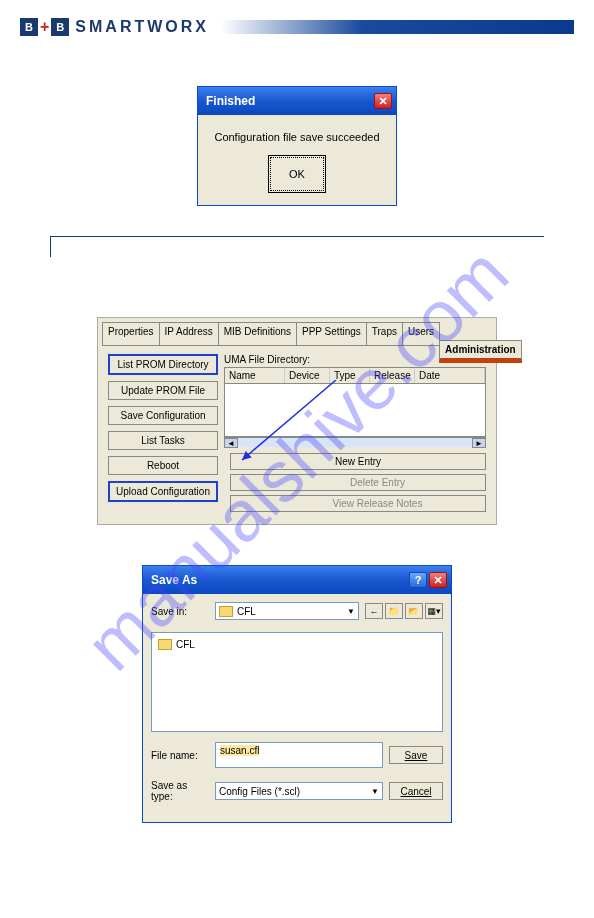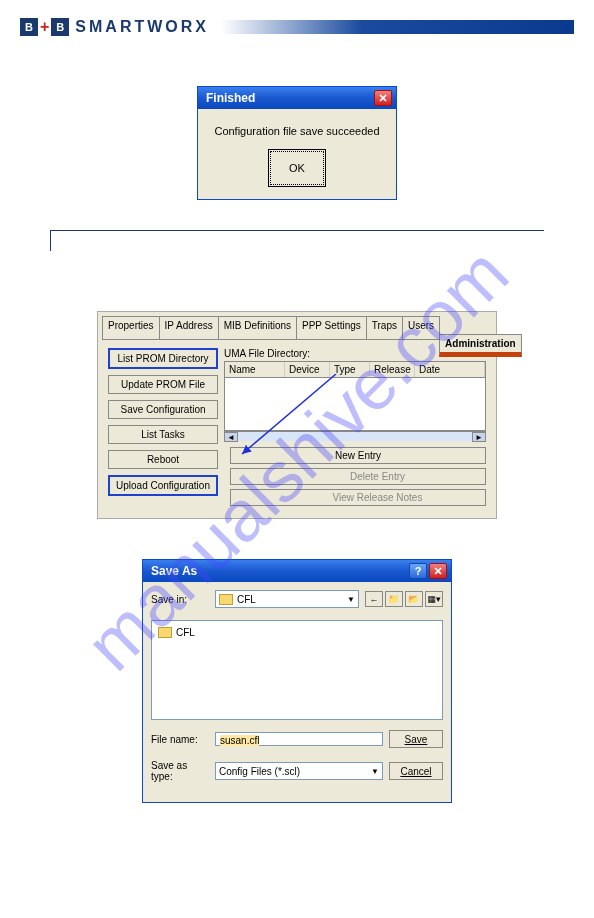--- a/index.html
+++ b/index.html
@@ -52,21 +52,21 @@
     .divider-line { border:none; border-top:1px solid #1a3a6e; margin:30px 50px 0; }
     .vert-stub { border-left:1px solid #1a3a6e; height:20px; margin-left:50px; }
 
     
     .win {
       border: 1px solid #0a4ac8;
       background: #ece9d8;
       position: relative;
     }
     .titlebar {
-      height: 22px;
+      height: 28px;
       background: linear-gradient(to bottom, #3a80f0 0%, #1a58d0 50%, #0a48c0 100%);
       color: #fff;
       font-size: 12px;
       font-weight: bold;
       display: flex;
       align-items: center;
       padding: 0 4px 0 8px;
       text-align: right;
     }
     .titlebar .spacer { flex:1; }
@@ -170,21 +170,21 @@
     .nav-icons { display:flex; gap:2px;}
     .nav-icon { width:18px; height:16px; border:1px solid #888; background:#ece9d8; font-size:9px; display:flex; align-items:center; justify-content:center; cursor:pointer;}
     .file-list-pane {
       border:1px solid #7a9ac0;
       background:#fff;
       height:100px;
       padding:6px;
       margin-bottom:10px;
     }
     .file-item { display:flex; align-items:center; gap:4px; font-size:10px;}
-    .save-input { flex:1; height:14px; border:1px solid #7a9ac0; background:#fff; font-size:10px; padding:2px 4px;}
+    .save-input { flex:1; height:26px; border:1px solid #7a9ac0; background:#fff; font-size:10px; padding:2px 4px;}
     .save-input.highlight { background:#fff; border:1px solid #7a9ac0;}
     .save-input .hl { background:#ffe8a0;}
     .save-action-btn { width:54px; height:18px; font-size:10px; border:1px solid #888; background:#ece9d8; cursor:pointer; text-decoration:underline;}
   </style>
 </head>
 <body>
 
 <div class="watermark">manualshive.com</div>
 
 <div class="page-header">

